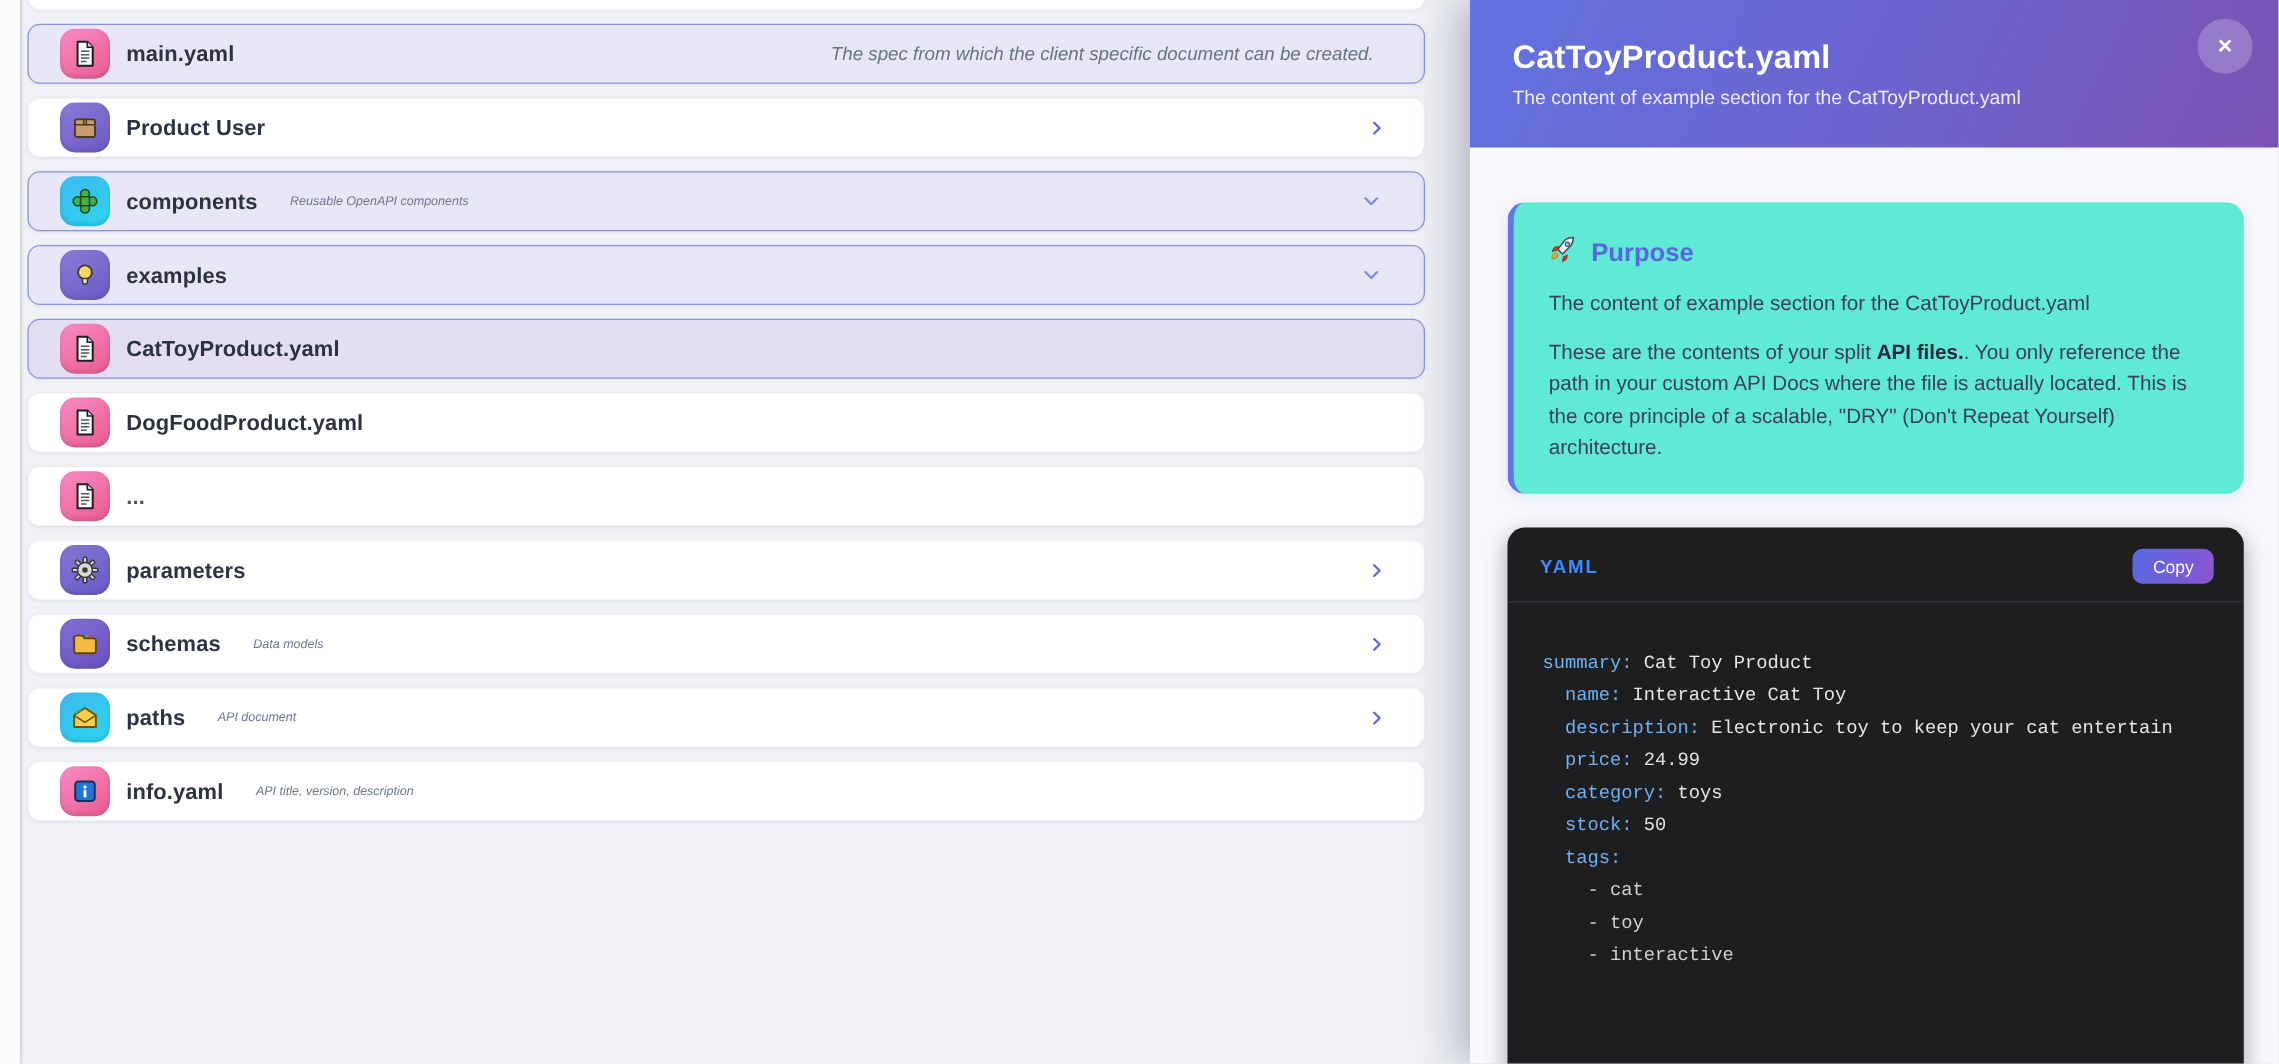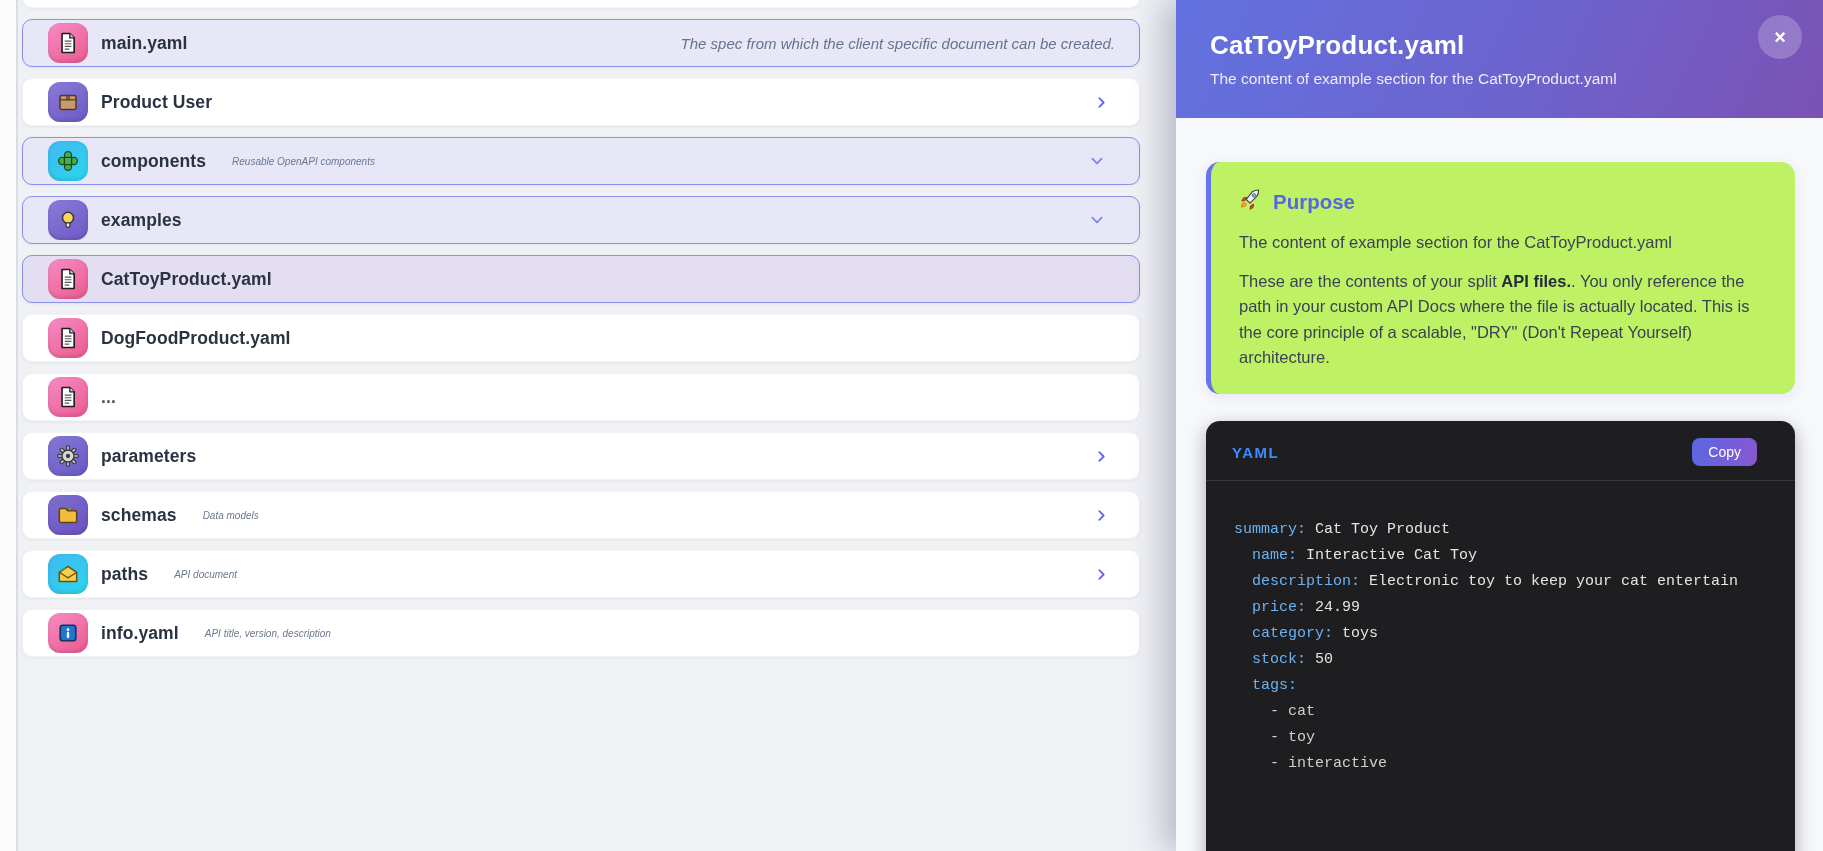--- a/index.html
+++ b/index.html
@@ -31,21 +31,21 @@
   .icon-badge svg{width:26px;height:26px;display:block;}
   .bg-pink{background:linear-gradient(145deg,#f78cc4,#ea5a90);}
   .bg-purple{background:linear-gradient(145deg,#8a7bd8,#6e59c5);}
   .bg-cyan{background:linear-gradient(145deg,#3fb9ef,#2bd6f0);}
   .bg-indigo{background:linear-gradient(145deg,#8477d5,#685ac8);}
   .bg-violet{background:linear-gradient(145deg,#806fd0,#6a50c0);}
   .row-label{margin-left:13px;font-size:17.5px;font-weight:600;color:#2a3342;letter-spacing:.1px;}
   .row-label.muted{color:#4b5565;font-weight:600;}
   .row-subtitle{margin-left:26px;font-size:10px;font-style:italic;font-weight:500;color:#6b7790;}
   .row-spacer{flex:1;}
-  .row-annotation{font-size:15px;font-style:italic;font-weight:500;color:#64748b;margin-right:2px;}
+  .row-annotation{font-size:15px;font-style:italic;font-weight:500;color:#64748b;margin-right:18px;}
   .row-chev{display:flex;align-items:center;justify-content:center;width:16px;height:16px;margin-left:10px;}
   .row-chev.down{margin-right:12px;}
   .row-chev.right{margin-right:8px;}
   
   .panel{
     position:absolute;left:1176px;top:0;width:647px;height:851px;
     background:#f7f8fb;box-shadow:-12px 0 30px rgba(40,40,85,.28);
     overflow:hidden;
   }
   .panel-header{
@@ -55,38 +55,38 @@
   }
   .panel-title{font-size:26px;font-weight:700;color:#ffffff;letter-spacing:.2px;}
   .panel-subtitle{margin-top:9px;font-size:15.5px;color:#efeafd;}
   .close-btn{
     position:absolute;top:15px;right:21px;width:44px;height:44px;border-radius:50%;
     background:rgba(255,255,255,.22);color:#ffffff;font-size:20px;font-weight:700;
     display:flex;align-items:center;justify-content:center;cursor:pointer;border:none;
   }
   .panel-body{padding:0 28px 0 30px;}
   .purpose-card{
-    margin-top:44px;background:#bef264;border-radius:14px;
+    margin-top:44px;background:#5eead4;border-radius:14px;
     border-left:5px solid #6574e6;
     box-shadow:0 3px 12px rgba(90,100,220,.12);
     padding:26px 28px 24px 28px;box-sizing:border-box;
   }
   .purpose-head{display:flex;align-items:center;gap:10px;}
   .purpose-head svg{width:24px;height:24px;}
   .purpose-title{font-size:20.5px;font-weight:700;color:#5b65e0;}
   .purpose-card p{margin:14px 0 0 0;font-size:16.5px;line-height:1.53;color:#3a4254;}
   .purpose-card p b{color:#242b3a;}
   .code-card{
     margin-top:27px;background:#1e1e20;border-radius:14px;
     height:560px;box-sizing:border-box;overflow:hidden;
     box-shadow:0 6px 18px rgba(20,20,40,.35);
   }
   .code-head{
     display:flex;align-items:center;justify-content:space-between;
-    padding:17px 38px 14px 26px;border-bottom:1px solid #37373c;
+    padding:17px 24px 14px 26px;border-bottom:1px solid #37373c;
   }
   .code-lang{font-size:15px;font-weight:700;letter-spacing:1.5px;color:#3d8bfd;}
   .copy-btn{
     background:linear-gradient(100deg,#5b67e3,#8857cf);
     color:#ffffff;font-size:14px;font-weight:500;font-family:inherit;
     border:none;border-radius:8px;padding:6px 16px;cursor:pointer;
   }
   .code-body{padding:36px 26px 20px 28px;}
   .code-line{
     font-family:"Liberation Mono","DejaVu Sans Mono",monospace;

